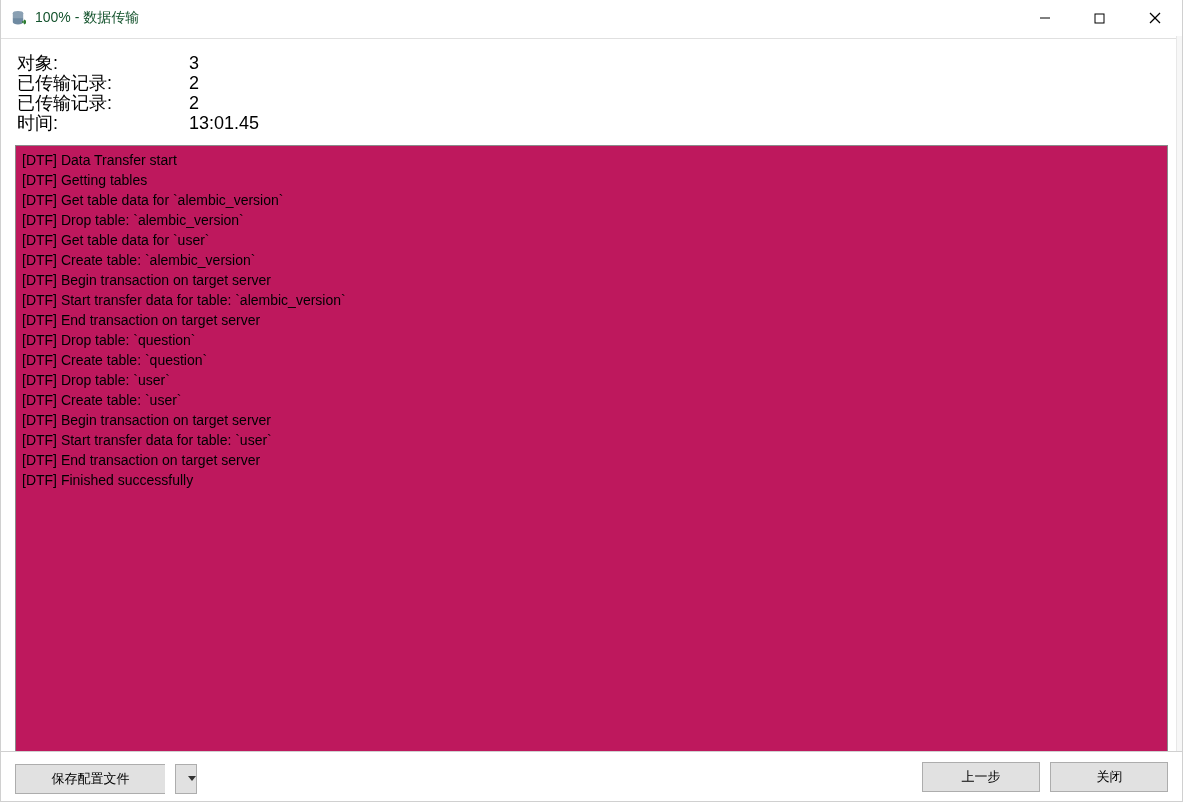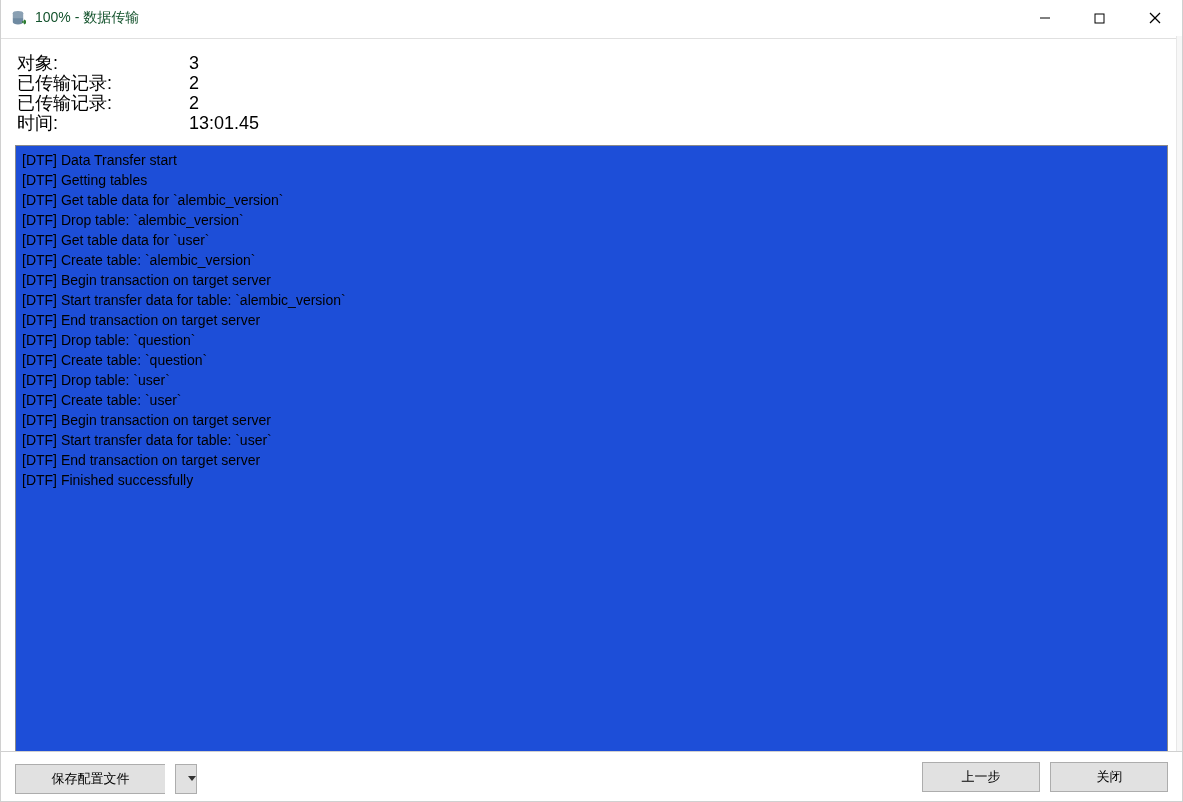--- a/index.html
+++ b/index.html
@@ -68,21 +68,21 @@
   .stat-value { }
 
   
   .log-wrap {
     margin: 6px 14px 0 14px;
   }
   .log {
     height: 638px;
     border: 1px solid #8a8a8a;
     padding: 4px 6px;
-    background: #1d4ed8;
+    background: #be185d;
     font-size: 14px;
     line-height: 20px;
     overflow-y: scroll;
     white-space: pre;
   }
   
   .log::-webkit-scrollbar { width: 17px; background: #f0f0f0; }
   .log::-webkit-scrollbar-thumb { background: #cdcdcd; }
   .log::-webkit-scrollbar-button { display: block; height: 17px; background: #f0f0f0; }
 

